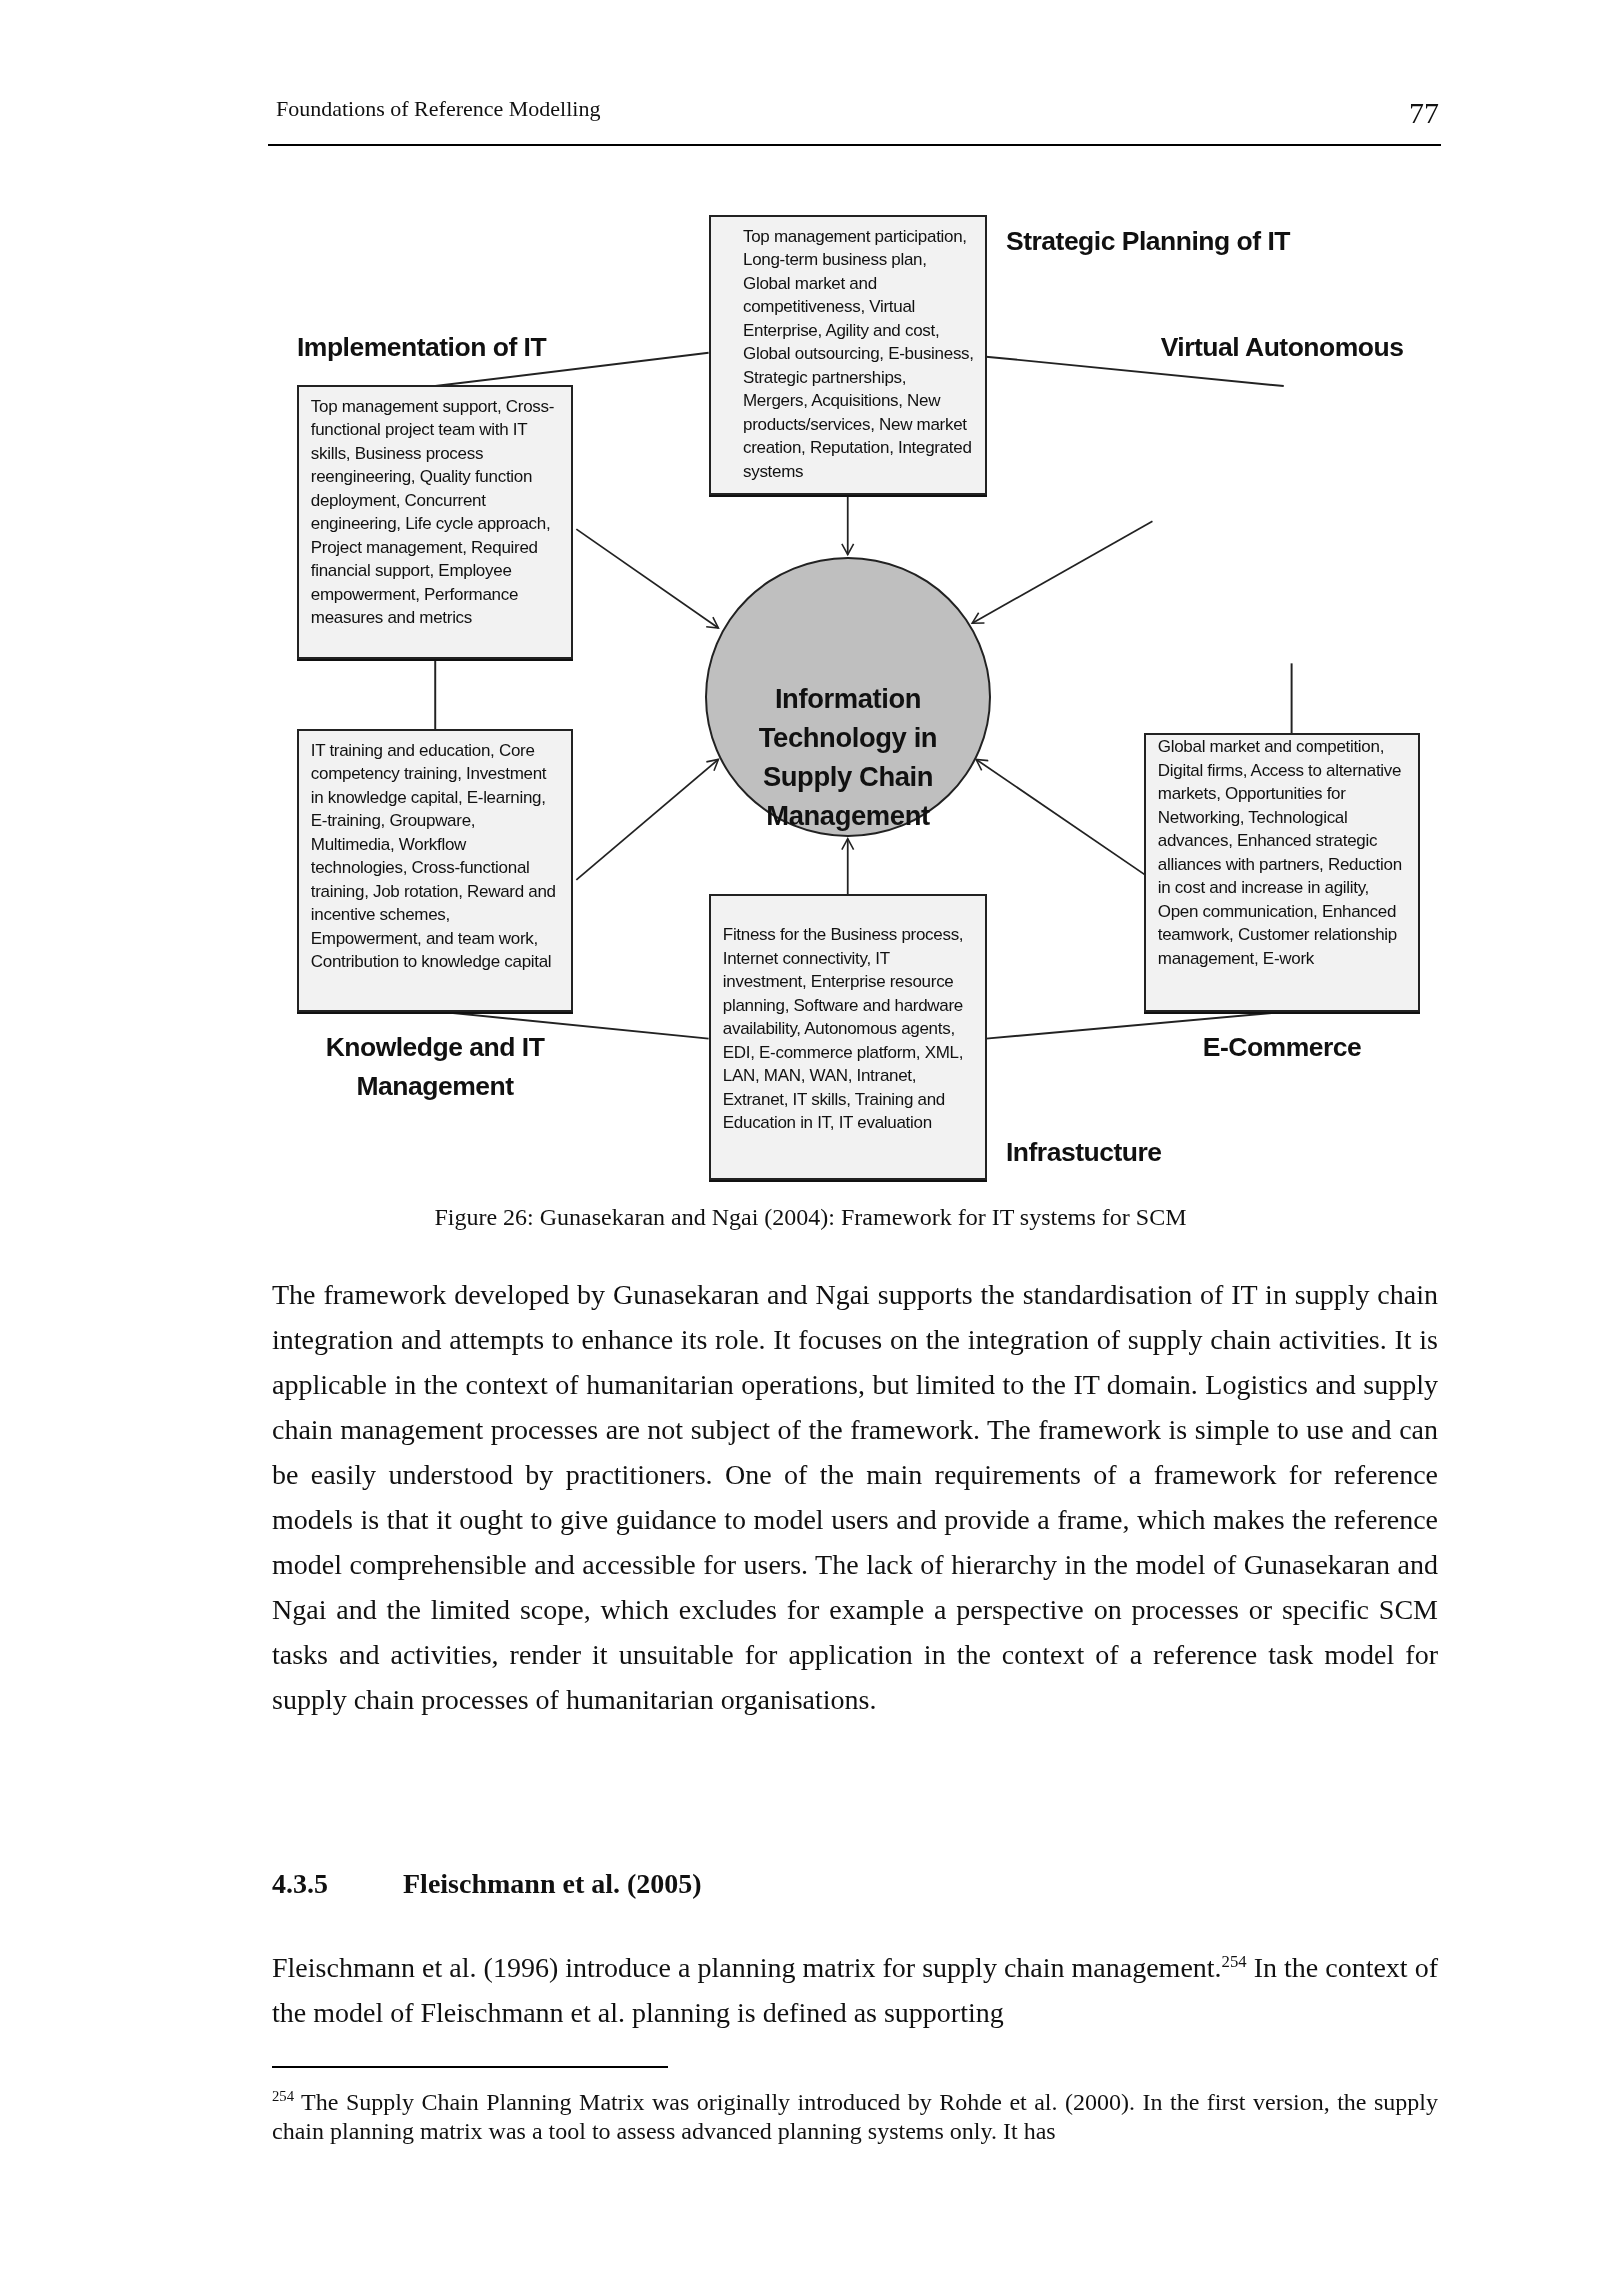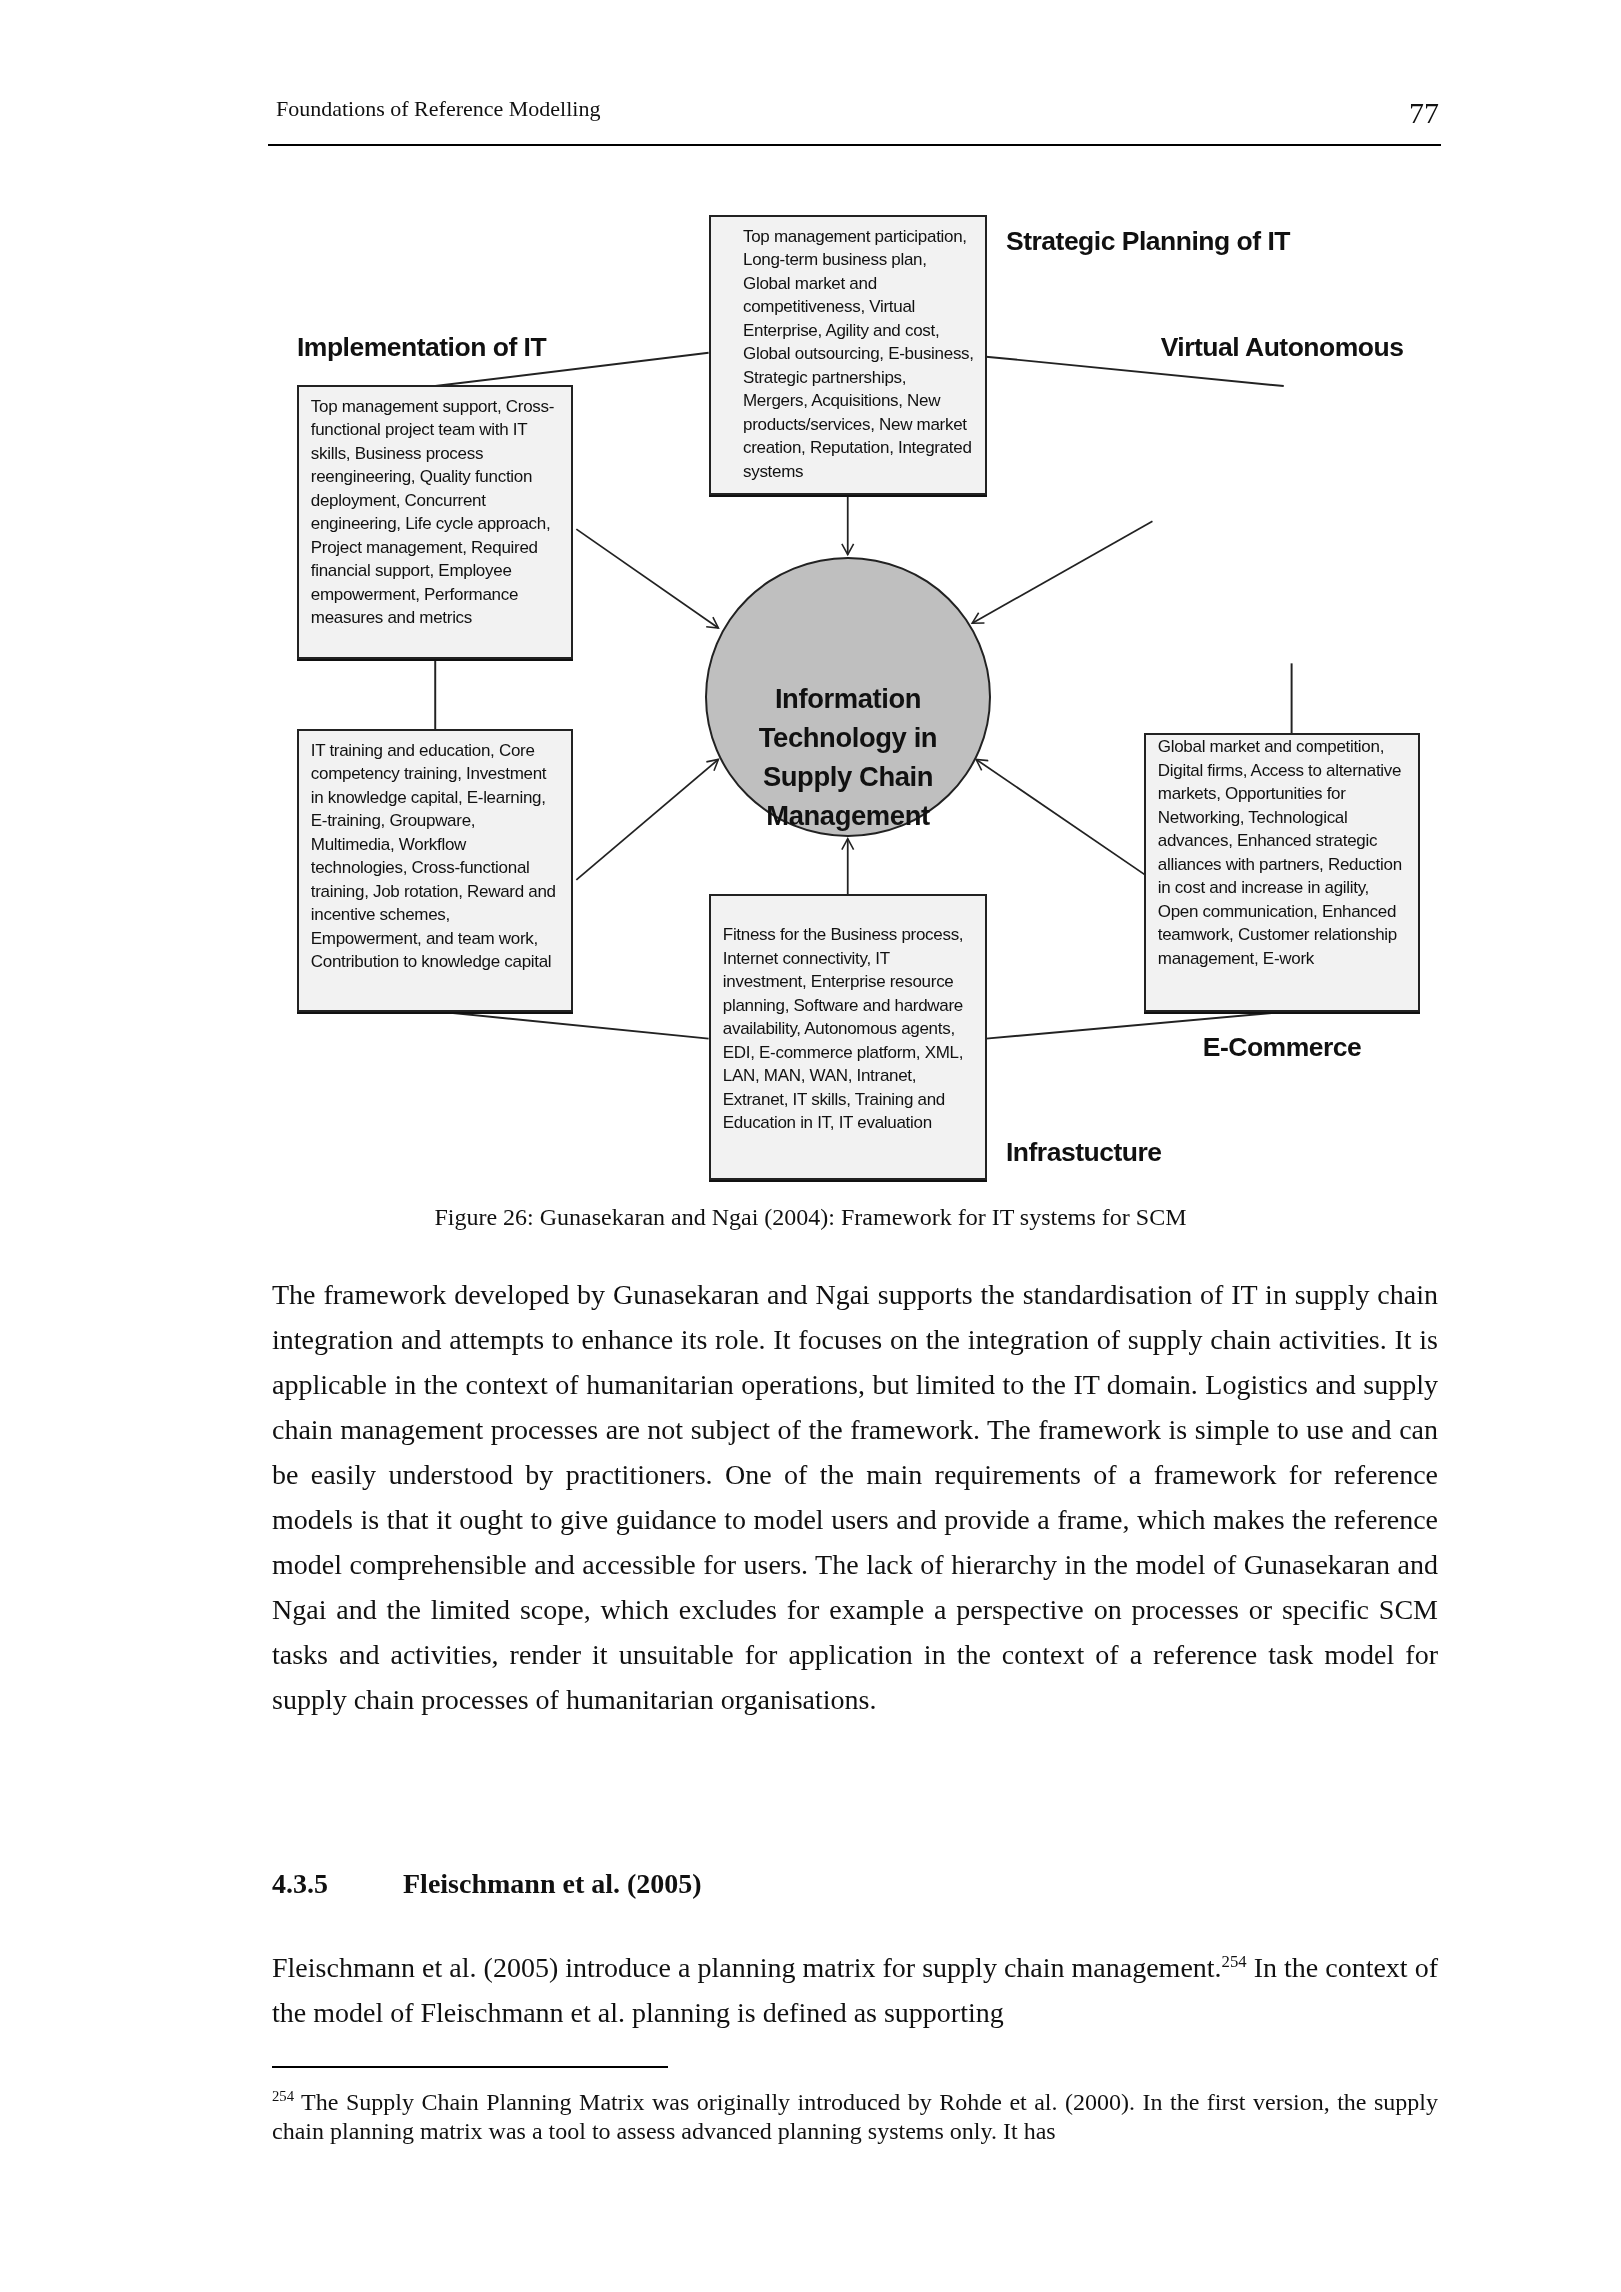--- a/index.html
+++ b/index.html
@@ -72,36 +72,37 @@
   <div class="label" style="left:1143px; top:1028px; width:278px;">E-Commerce</div>
 
   <div class="box" style="left:709px; top:894px; width:278px; height:286px; padding-top:27.4px;">
     <div class="txt">Fitness for the Business process,  Internet connectivity, IT investment, Enterprise resource planning, Software and hardware availability, Autonomous agents, EDI, E-commerce platform, XML, LAN, MAN, WAN, Intranet, Extranet, IT skills, Training and Education in IT, IT evaluation</div>
   </div>
   <div class="label" style="left:1006px; top:1133px;">Infrastucture</div>
 
   <div class="box" style="left:297px; top:729px; width:276px; height:283px;">
     <div class="txt">IT training and education, Core competency training, Investment in knowledge capital, E-learning, E-training, Groupware, Multimedia, Workflow technologies, Cross-functional training, Job rotation, Reward and incentive schemes, Empowerment, and team work, Contribution to knowledge capital</div>
   </div>
+  <div class="label" style="left:297px; top:1028px; width:276px;">Knowledge and IT Management</div>
 
   <div class="box" style="left:297px; top:385px; width:276px; height:274px;">
     <div class="txt">Top management support, Cross-functional project team with IT skills, Business process reengineering, Quality function deployment, Concurrent engineering, Life cycle approach, Project management, Required financial support, Employee empowerment, Performance measures and metrics</div>
   </div>
   <div class="label" style="left:297px; top:328px;">Implementation of IT</div>
 </div>
 
 <div class="abs caption">Figure 26: Gunasekaran and Ngai (2004): Framework for IT systems for SCM</div>
 
 <div class="abs para" style="top:1272px;">The framework developed by Gunasekaran and Ngai supports the standardisation of IT in supply chain integration and attempts to enhance its role. It focuses on the integration of supply chain activities. It is applicable in the context of humanitarian operations, but limited to the IT domain. Logistics and supply chain management processes are not subject of the framework. The framework is simple to use and can be easily understood by practitioners. One of the main requirements of a framework for reference models is that it ought to give guidance to model users and provide a frame, which makes the reference model comprehensible and accessible for users. The lack of hierarchy in the model of Gunasekaran and Ngai and the limited scope, which excludes for example a perspective on processes or specific SCM tasks and activities, render it unsuitable for application in the context of a reference task model for supply chain processes of humanitarian organisations.</div>
 
 <div class="abs sec">
   <span class="num">4.3.5</span><span>Fleischmann et al. (2005)</span>
 </div>
 
 <div class="abs para" style="top:1945px;">
-  <span>Fleischmann et al. (2005) introduce a planning matrix for supply chain management.</span><span class="sup">254</span><span> In the context of the model of Fleischmann et al. planning is defined as supporting</span>
+  <span>Fleischmann et al. (1996) introduce a planning matrix for supply chain management.</span><span class="sup">254</span><span> In the context of the model of Fleischmann et al. planning is defined as supporting</span>
 </div>
 
 <div class="abs fn-rule"></div>
 <div class="abs fn">
   <span class="sup" style="font-size:14.7px;">254</span><span> The Supply Chain Planning Matrix was originally introduced by Rohde et al. (2000). In the first version, the supply chain planning matrix was a tool to assess advanced planning systems only. It has</span>
 </div>
 
 
 </body></html>

